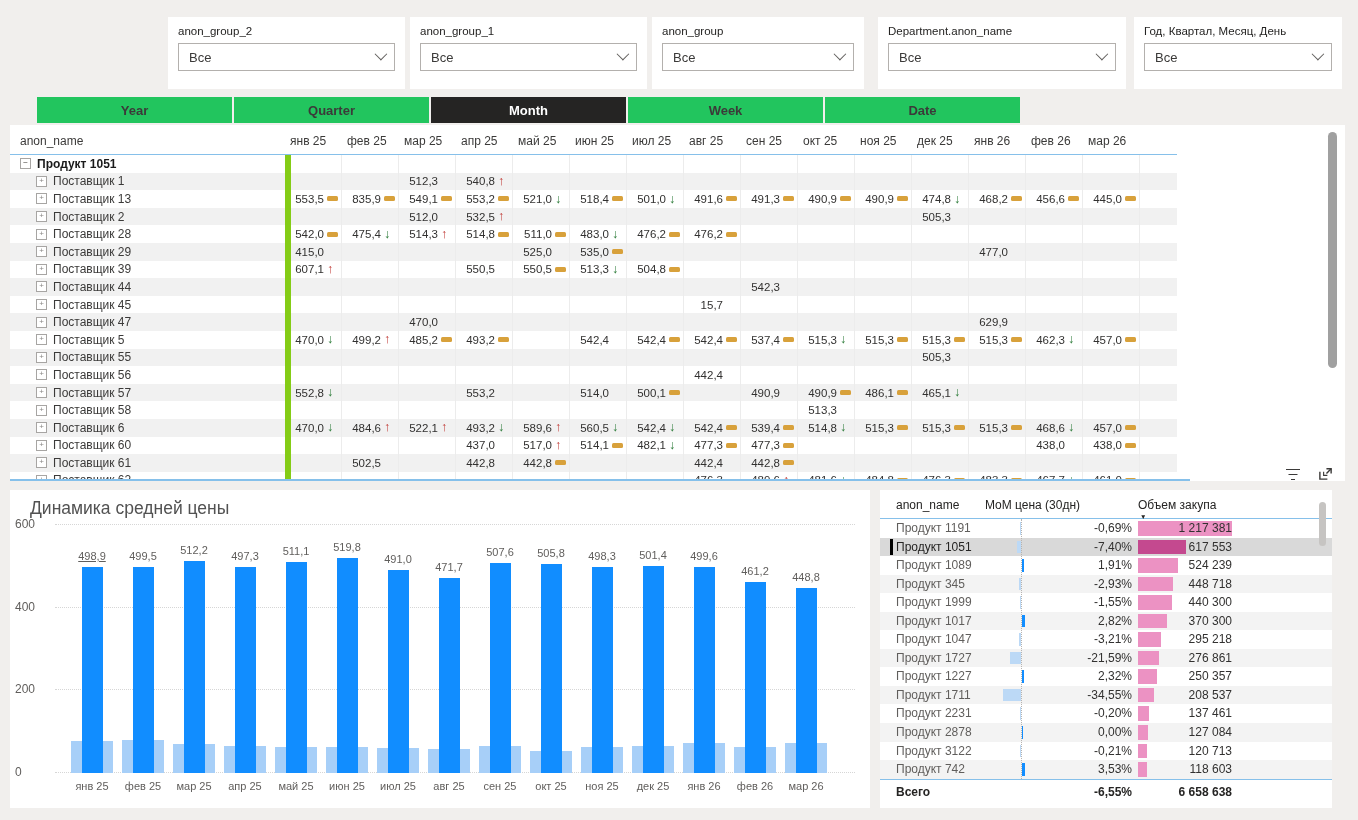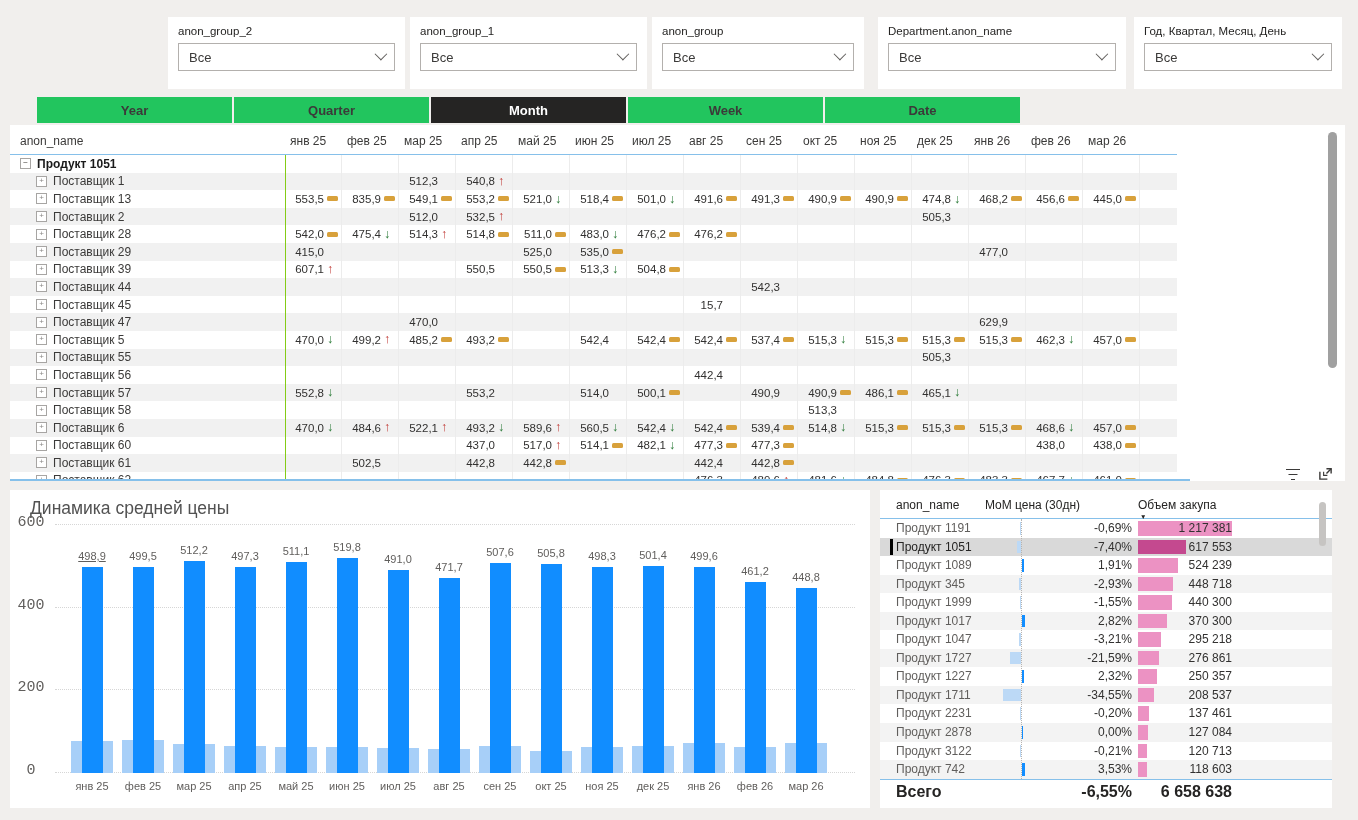--- a/index.html
+++ b/index.html
@@ -32,21 +32,21 @@
   .m-row{display:flex;height:17.6px;width:1167px;}
   .m-row.band{background:#f1f1f1;}
   .m-row.clipped{height:9.4px;overflow:hidden;}
   .m-rowhdr{width:275px;height:17.6px;display:flex;align-items:center;box-sizing:border-box;}
   .m-rowhdr.product{padding-left:10px;font-weight:bold;font-size:12px;color:#1a1a1a;}
   .m-rowhdr.supplier{padding-left:26px;font-size:12px;color:#3b3a39;}
   .exp{width:9px;height:9px;border:1px solid #a7a5a3;background:#fff;color:#8a8886;
     font-size:8px;line-height:8px;text-align:center;margin-right:6px;flex:none;cursor:pointer;}
   .rlabel{white-space:nowrap;}
   .m-cell{width:57px;height:17.6px;display:flex;align-items:center;box-sizing:border-box;border-right:1px solid #ececec;}
-  .m-row .m-cell:nth-child(2){border-left:1px solid #84cc16;}
+  .m-row .m-cell:nth-child(2){border-left:6px solid #84cc16;}
   .m-cell .val{flex:1;text-align:right;font-size:11.5px;color:#323130;white-space:nowrap;}
   .m-cell .ico{width:17px;flex:none;display:flex;align-items:center;padding-left:3px;box-sizing:border-box;}
   .dash{width:11px;height:5px;border-radius:1.5px;background:var(--flat);}
   .arr{font-weight:700;font-size:12.5px;line-height:1;}
   .arr.up{color:var(--up);}
   .arr.down{color:var(--down);}
   .m-bottomline{position:absolute;left:0;bottom:0;width:1180px;border-bottom:2px solid var(--hdrline);}
   .m-scrollbar{position:absolute;right:8px;top:4px;width:9px;height:348px;}
   .m-scrollbar .thumb{position:absolute;top:3px;left:0;width:9px;height:236px;background:#a0a0a0;border-radius:5px;}
   
@@ -55,21 +55,21 @@
   .flt-icon i{position:absolute;left:50%;transform:translateX(-50%);height:1.6px;background:#3b3a39;display:block;}
   .flt-icon i:nth-child(1){top:2px;width:14px;}
   .flt-icon i:nth-child(2){top:7px;width:9px;}
   .flt-icon i:nth-child(3){top:12px;width:4px;}
   .focus-icon{width:15px;height:15px;cursor:pointer;}
   
   .chart-panel{position:absolute;left:10px;top:490px;width:860px;height:318px;background:#fff;}
   .chart-title{position:absolute;left:20px;top:8px;font-size:17.5px;color:#525252;}
   .plot{position:absolute;left:45px;top:35px;width:800px;height:248px;}
   .grid{position:absolute;left:0;width:100%;border-top:1px dotted #d6d6d6;height:0;}
-  .ylabel{position:absolute;left:-40px;width:32px;text-align:center;font-size:15px;color:#605e5c;font-family:Liberation Mono, monospace;}
+  .ylabel{position:absolute;left:-40px;width:32px;text-align:left;font-size:12px;color:#605e5c;}
   .bar{position:absolute;bottom:0;width:21px;background:var(--blue);z-index:2;}
   .lbar{position:absolute;bottom:0;width:42px;background:var(--lightblue);z-index:1;}
   .blabel{position:absolute;width:50px;text-align:center;font-size:11px;color:#605e5c;z-index:3;white-space:nowrap;}
   .xlabel{position:absolute;bottom:-19px;width:50px;text-align:center;font-size:11px;color:#605e5c;white-space:nowrap;}
   
   .table-panel{position:absolute;left:880px;top:490px;width:452px;height:318px;background:#fff;}
   .t-header{position:relative;height:29px;border-bottom:1px solid var(--hdrline);box-sizing:border-box;}
   .t-header .th{position:absolute;bottom:6px;font-size:12px;color:#252423;cursor:pointer;}
   .th1{left:16px;} .th2{left:105px;} .th3{left:258px;}
   .sort-ico{position:absolute;left:260px;bottom:-2px;font-size:6.5px;color:#252423;}
@@ -82,21 +82,21 @@
   .selmark{position:absolute;left:10px;top:1px;width:2.5px;height:16.5px;background:#000;}
   .t-mom{position:absolute;right:200px;line-height:18.55px;font-size:12px;color:#323130;}
   .mombar{position:absolute;top:3px;height:12.5px;z-index:1;}
   .mombar.pos{background:var(--blue);}
   .mombar.neg{background:#bcd9f6;}
   .mom-divider{position:absolute;left:141px;top:0;width:0;border-left:1px dotted #b5b3b1;z-index:2;}
   .volbar{position:absolute;left:258px;top:2px;height:14.5px;background:var(--pink);}
   .t-row.sel .volbar{background:var(--pinksel);}
   .t-vol{position:absolute;right:100px;line-height:18.55px;font-size:12px;color:#323130;z-index:2;}
   .t-footer{position:relative;height:25px;border-top:1px solid var(--hdrline);font-weight:bold;box-sizing:border-box;}
-  .t-footer .tf{position:absolute;line-height:24px;font-size:16px;color:#252423;}
+  .t-footer .tf{position:absolute;line-height:24px;font-size:12px;color:#252423;}
   .tf1{left:16px;} .tf2{right:200px;} .tf3{right:100px;}
   .t-scroll{position:absolute;right:6px;top:12px;width:7px;height:44px;background:#c6c4c2;border-radius:4px;}
 </style>
 </head>
 <body style="--blue: #118DFF; --lightblue: #A7CFF8; --pink: #EC92C3; --pinksel: #C4498F; --up: #C13C37; --down: #2F7D3B; --flat: #D8A13B; --hdrline: #86C0EA;">
 
 <div id="filter-bar">
     <div class="filter-card" style="left: 168px; width: 237px;">
       <div class="filter-label">anon_group_2</div>
       <div class="filter-select">

